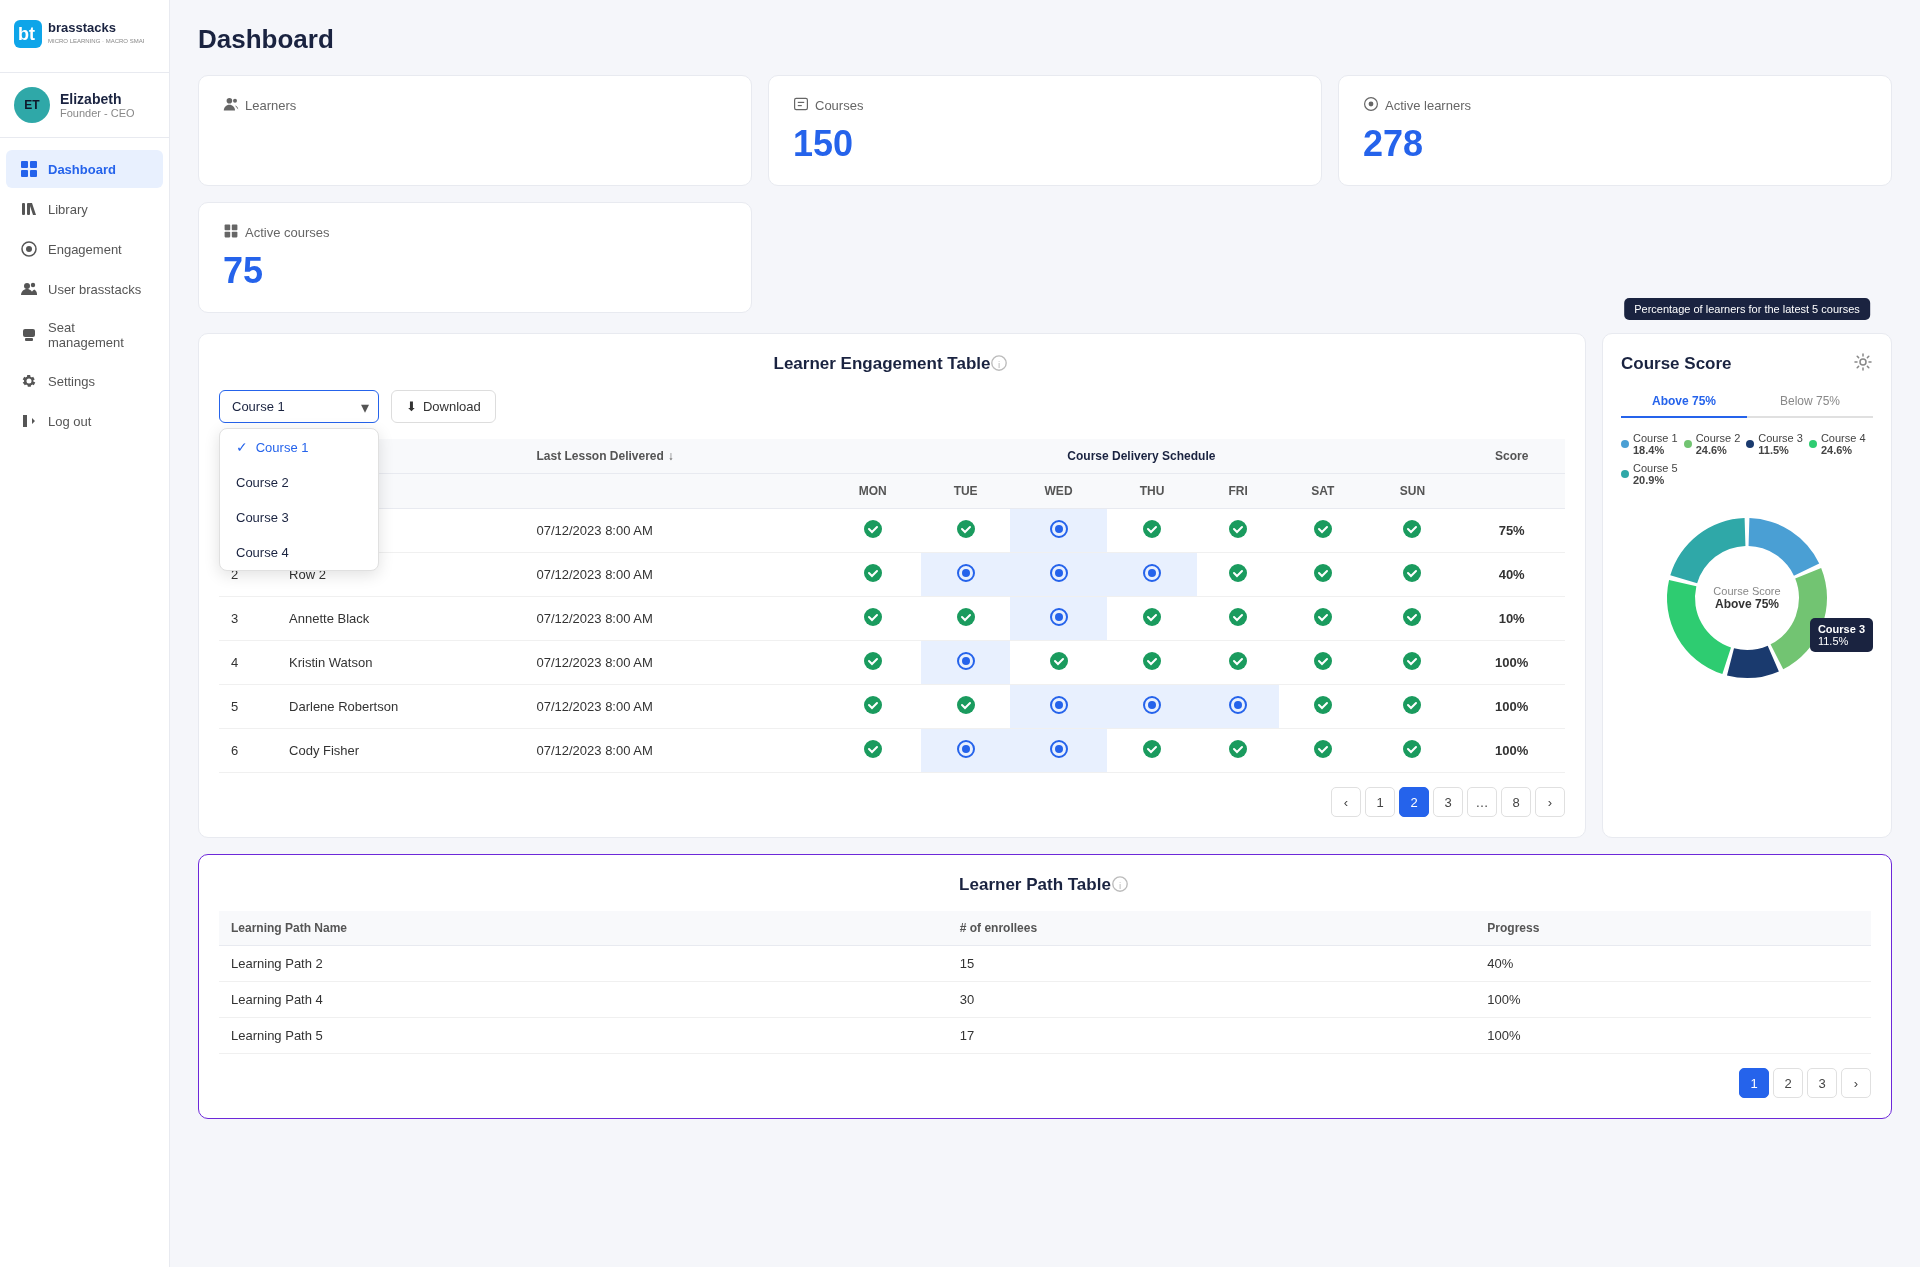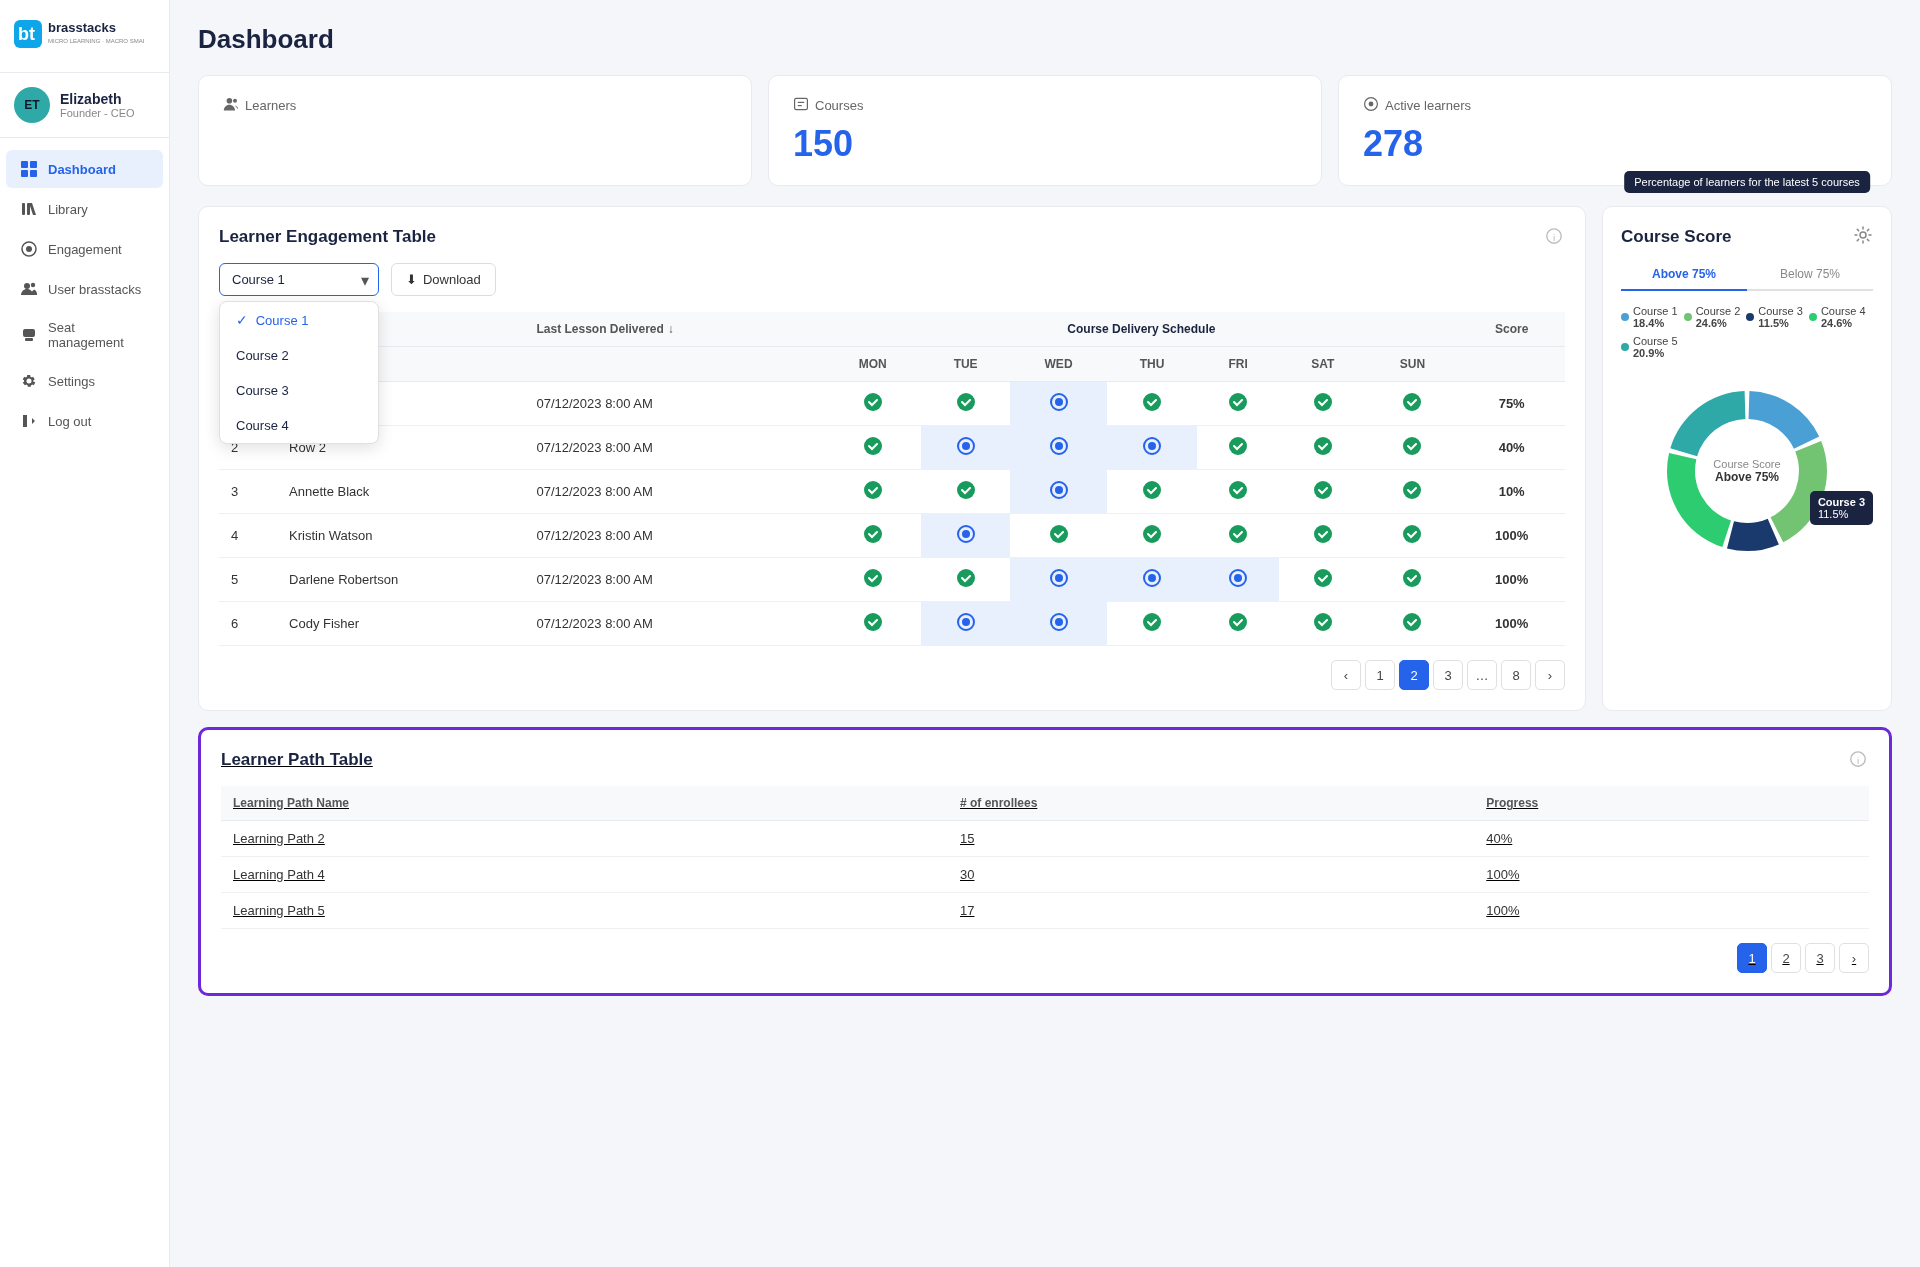--- a/index.html
+++ b/index.html
@@ -26,21 +26,21 @@
     .stats-row { display: grid; grid-template-columns: repeat(3, 1fr); gap: 16px; margin-bottom: 20px; }
     .stat-card { background: #fff; border-radius: 10px; padding: 20px 24px; border: 1px solid #e8eaf0; }
     .stat-label { font-size: 13px; color: #666; display: flex; align-items: center; gap: 6px; margin-bottom: 8px; }
     .stat-value { font-size: 36px; font-weight: 700; color: #2563eb; }
 
     
     .content-row { display: grid; grid-template-columns: 1fr 290px; gap: 16px; }
 
     
     .card { background: #fff; border-radius: 10px; border: 1px solid #e8eaf0; padding: 20px; }
-    .card-header { display: flex; align-items: center; justify-content: space-between; margin-bottom: 16px; }
+    .card-header { display: flex; align-items: center; justify-content: center; margin-bottom: 16px; }
     .card-title { font-size: 17px; font-weight: 700; color: #1a2340; }
     .info-icon { width: 20px; height: 20px; color: #bbb; cursor: pointer; }
 
     .toolbar { display: flex; align-items: center; gap: 12px; margin-bottom: 16px; position: relative; }
     .select-wrapper { position: relative; }
     .course-select { appearance: none; background: #fff; border: 1.5px solid #2563eb; border-radius: 6px; padding: 8px 36px 8px 12px; font-size: 13px; color: #1a2340; cursor: pointer; width: 160px; }
     .select-arrow { position: absolute; right: 10px; top: 50%; transform: translateY(-50%); pointer-events: none; color: #555; }
 
     
     .dropdown-menu { position: absolute; top: calc(100% + 2px); left: 0; width: 160px; background: #fff; border: 1px solid #e0e0e0; border-radius: 8px; box-shadow: 0 4px 16px rgba(0,0,0,0.12); z-index: 100; }
@@ -77,21 +77,21 @@
     .legend-dot { width: 8px; height: 8px; border-radius: 50%; }
 
     
     .donut-container { position: relative; display: flex; align-items: center; justify-content: center; margin: 10px 0; }
     .donut-label { position: absolute; text-align: center; }
     .donut-label-main { font-size: 11px; color: #888; }
     .donut-label-sub { font-size: 12px; font-weight: 600; color: #333; }
     .donut-tooltip { position: absolute; right: 0; top: 60%; background: #1a2340; color: #fff; font-size: 11px; padding: 5px 8px; border-radius: 5px; white-space: nowrap; }
 
     
-    .path-card { background: #fff; border-radius: 10px; border: 3px solid #6d28d9; padding: 20px; margin-top: 16px; text-decoration: underline; }
+    .path-card { background: #fff; border-radius: 10px; border: 1px solid #6d28d9; padding: 20px; margin-top: 16px; }
     .path-table { width: 100%; border-collapse: collapse; font-size: 13px; }
     .path-table th { padding: 10px 12px; text-align: left; font-weight: 600; color: #555; font-size: 12px; border-bottom: 1px solid #e8eaf0; background: #f8f9fb; }
     .path-table td { padding: 10px 12px; border-bottom: 1px solid #f0f0f0; color: #333; }
   </style>
 </head>
 <body>
 
 <nav class="sidebar">
   <div class="sidebar-logo">
     <svg viewBox="0 0 130 36" fill="none" xmlns="http://www.w3.org/2000/svg">
@@ -212,20 +212,34 @@
       <div class="stat-label">
         <span>
           <svg width="16" height="16" viewBox="0 0 20 20" fill="none">
               <circle cx="10" cy="10" r="8" stroke="#666" stroke-width="1.5"></circle>
               <circle cx="10" cy="10" r="3" fill="#666"></circle>
             </svg>
         </span>
         <span>Active learners</span>
       </div>
       <div class="stat-value">278</div>
+    </div>
+    <div class="stat-card">
+      <div class="stat-label">
+        <span>
+          <svg width="16" height="16" viewBox="0 0 20 20" fill="#666">
+              <rect x="2" y="2" width="7" height="7" rx="1"></rect>
+              <rect x="11" y="2" width="7" height="7" rx="1"></rect>
+              <rect x="2" y="11" width="7" height="7" rx="1"></rect>
+              <rect x="11" y="11" width="7" height="7" rx="1"></rect>
+            </svg>
+        </span>
+        <span>Active courses</span>
+      </div>
+      <div class="stat-value">75</div>
     </div>
   </div>
 
   <div class="content-row">
 
     <div class="card">
       <div class="card-header">
         <span class="card-title">Learner Engagement Table</span>
         <span class="info-icon">
           <svg width="18" height="18" viewBox="0 0 20 20" fill="none">

